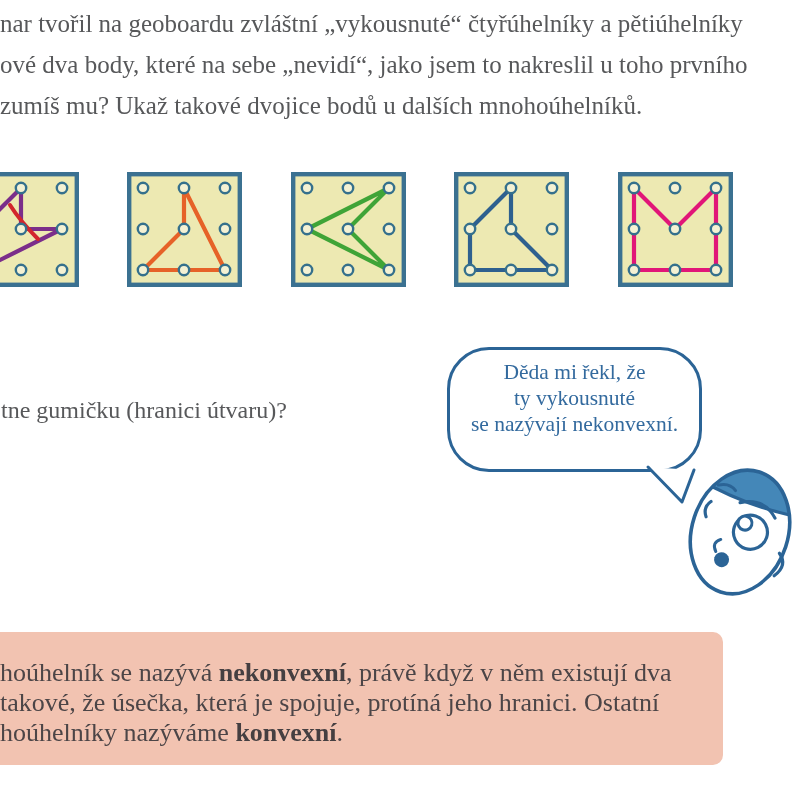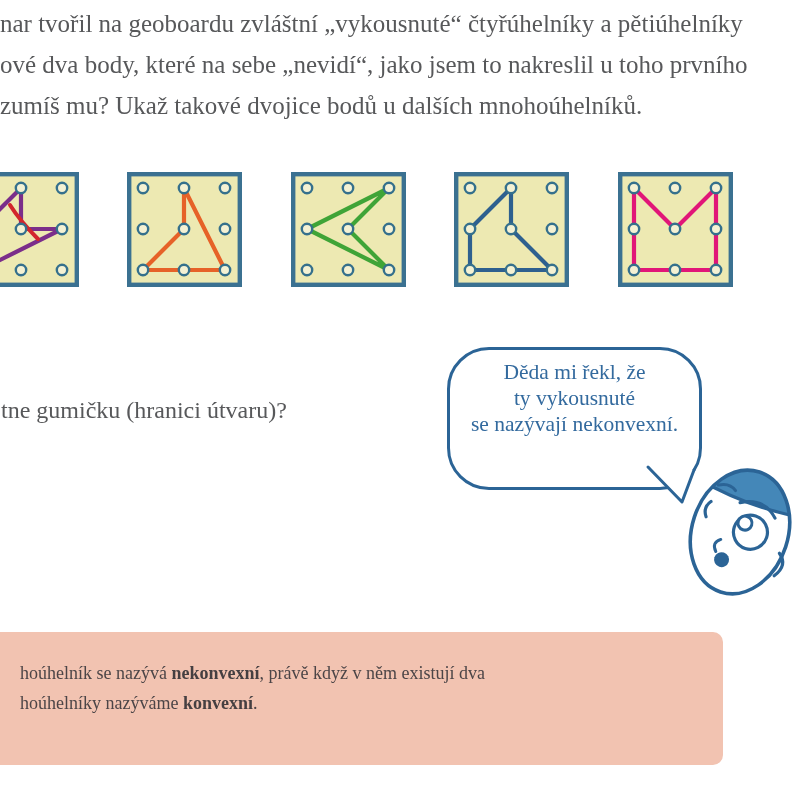--- a/index.html
+++ b/index.html
@@ -7,36 +7,36 @@
     position:relative;width:800px;height:793px;overflow:hidden;background:#fff;
     font-family:Liberation Serif, serif;
   }
   .textblock{position:absolute;color:#57585a;}
   .textblock .line{white-space:nowrap;}
   .intro{left:0;top:3px;font-size:25px;line-height:41px;}
   .dialog{left:1px;top:392px;font-size:24px;line-height:37.5px;}
   .boards{position:absolute;left:0;top:0;}
   .board{position:absolute;top:172px;width:115px;height:115px;}
   .bubble{
-    position:absolute;left:447px;top:347px;width:255px;height:143px;
+    position:absolute;left:447px;top:347px;width:255px;height:125px;
     background:#fff;border:3px solid #2b6496;border-radius:42px;box-sizing:border-box;
   }
   .bubble-text{
     position:absolute;left:0;right:0;top:9px;text-align:center;
     color:#336a9e;font-size:21.5px;line-height:26px;font-weight:500;
   }
   .tail{position:absolute;left:640px;top:462px;width:60px;height:48px;}
   .face{position:absolute;left:665px;top:450px;width:150px;height:160px;}
   .defbox{
     position:absolute;left:-30px;top:632px;width:753px;height:133px;
     background:#f2c3b1;border-radius:10px;
   }
   .defbox-text{
     position:absolute;left:30px;top:26px;color:#4c4547;
-    font-size:18px;line-height:30px;padding-left:20px;
+    font-size:26px;line-height:30px;
   }
   .defbox-text b{font-weight:700;color:#453f41;}
 </style>
 </head>
 <body>
 
 <div class="page">
 
   <div class="textblock intro">
       <div class="line">nar tvořil na geoboardu zvláštní „vykousnuté“ čtyřúhelníky a pětiúhelníky</div>
@@ -150,17 +150,18 @@
       <path d="M38,62 q-6,8 0,16" fill="none" stroke="#2b6496" stroke-width="3.2" stroke-linecap="round"></path>
       <path d="M59,95 q-8,6 -1,13" fill="none" stroke="#2b6496" stroke-width="3" stroke-linecap="round"></path>
       <circle cx="66" cy="114" r="7.5" fill="#2b6496"></circle>
       <path d="M119,90 q12,9 2,23" fill="none" stroke="#2b6496" stroke-width="3.2" stroke-linecap="round"></path>
     </g>
   </svg>
 
   <div class="defbox">
     <div class="defbox-text">
         <div class="line"><span>hoúhelník se nazývá </span><b>nekonvexní</b><span>, právě když v něm existují dva</span></div>
+        <div class="line"><span>takové, že úsečka, která je spojuje, protíná jeho hranici. Ostatní</span></div>
         <div class="line"><span>hoúhelníky nazýváme </span><b>konvexní</b><span>.</span></div>
       </div>
   </div>
 
 </div>
 
 </body></html>

